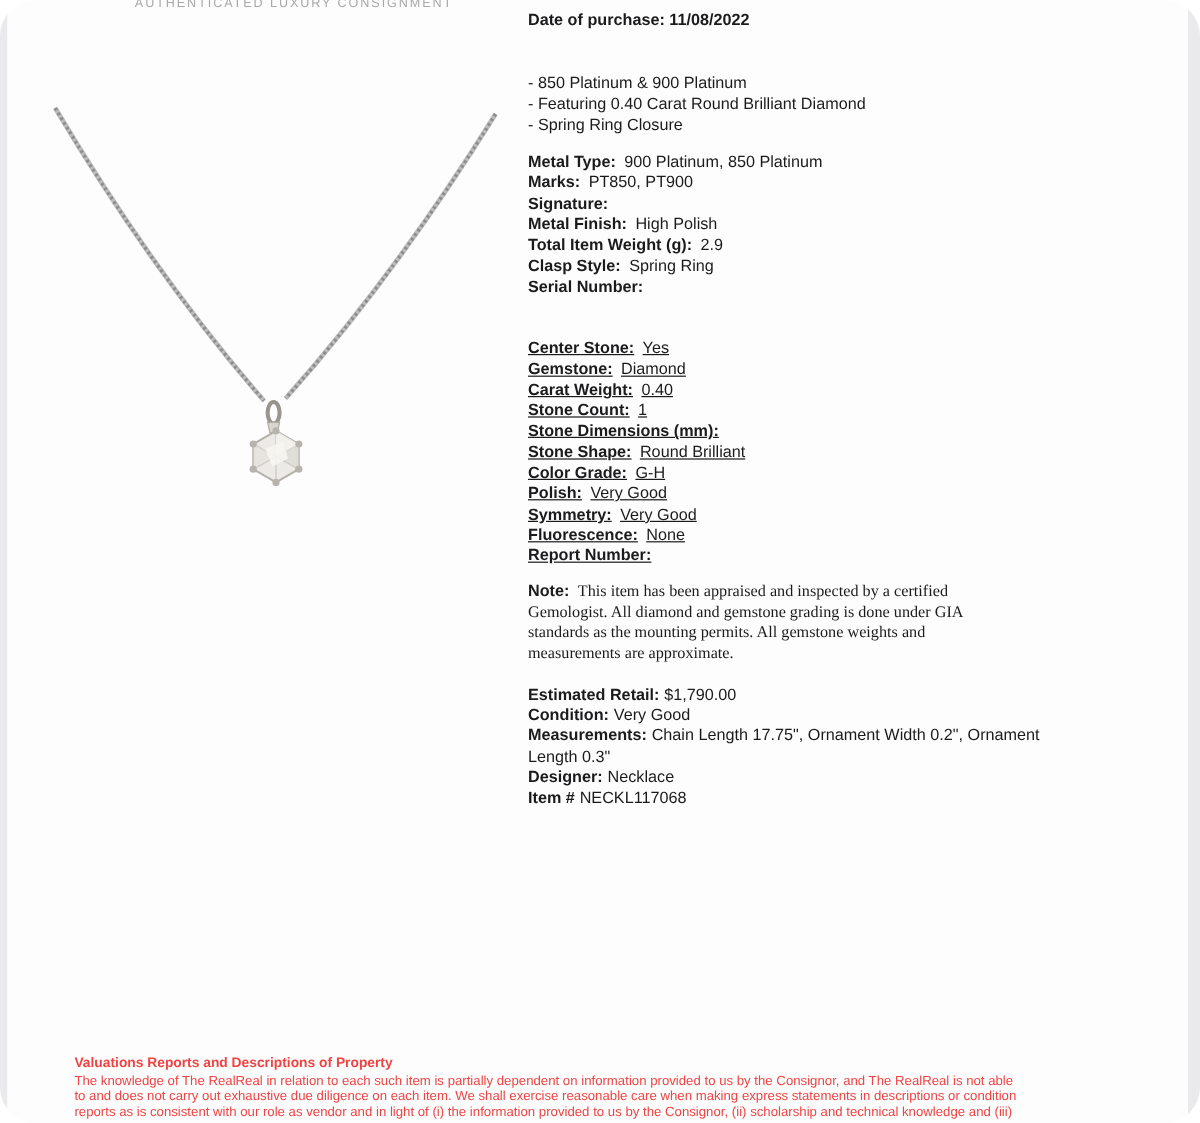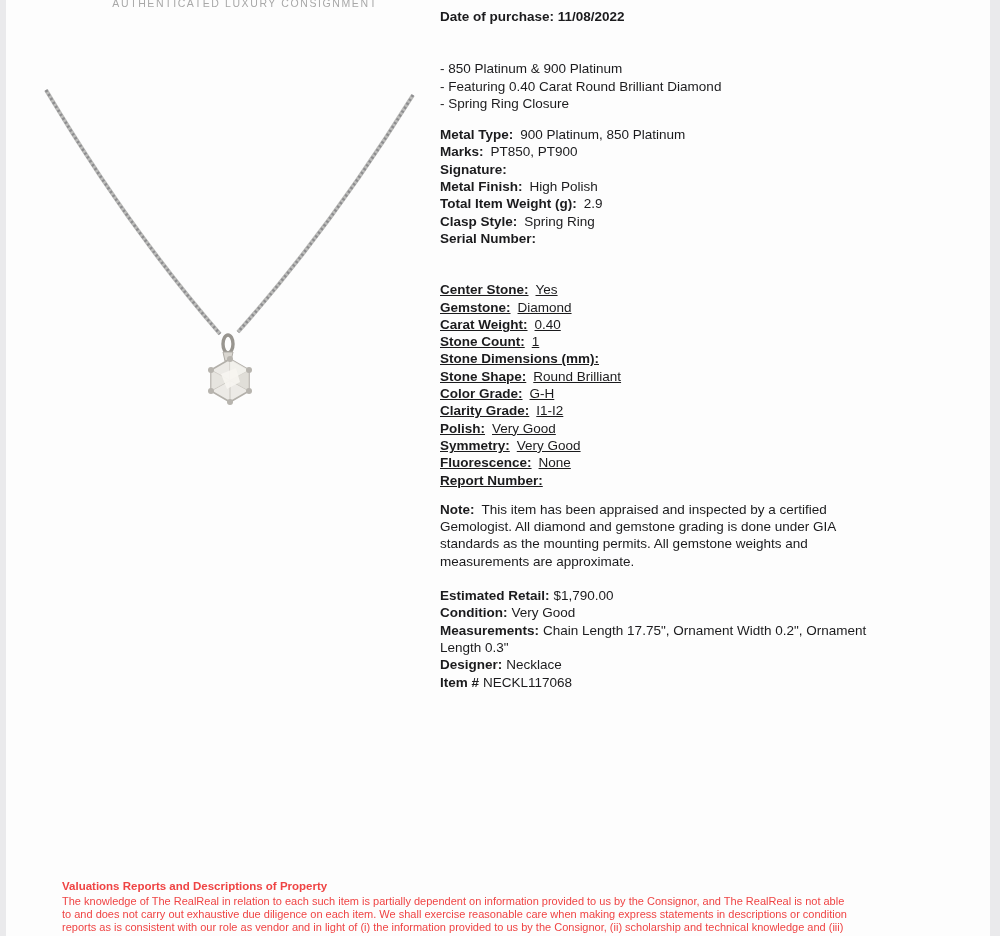--- a/index.html
+++ b/index.html
@@ -1,18 +1,18 @@
 <!DOCTYPE html>
 <html><head>
 <meta charset="utf-8">
 <style>
   html,body{margin:0;padding:0;background:#fff;}
   .canvas{
     position:relative;width:1000px;height:936px;background:#fdfdfd;
-    overflow:hidden;font-family:"Liberation Sans",sans-serif;color:#1b1b1d;
+    overflow:hidden;font-family:"Liberation Sans",sans-serif;color:#1b1b1d;border-radius:30px;
   }
   .edge{position:absolute;top:0;height:936px;background:#eaeaec;}
   .edge-left{left:0;width:6px;}
   .edge-right{left:990px;width:10px;}
 
   .tagline{
     position:absolute;top:-3px;left:100px;width:290px;text-align:center;
     font-size:10.5px;letter-spacing:1.6px;color:#a8a8a8;font-weight:500;
     white-space:nowrap;
   }
@@ -26,21 +26,21 @@
   .date-line{font-weight:700;}
   .bullets{margin-top:35px;}
   .sec{margin-top:0;}
   .sec-metal{margin-top:14px;}
   .sec-stone{margin-top:34px;text-decoration:underline;}
   .sec-note{margin-top:12px;}
   .sec-summary{margin-top:17px;}
   .lbl{font-weight:700;margin-right:7px;}
   .row--tight .lbl{margin-right:4px;}
   .val{white-space:pre-line;text-align:right;}
-  .note .val{white-space:pre-line;}
+  .note .val{white-space:pre-line;font-family:Liberation Serif, serif;}
 
   .footer{position:absolute;left:62px;top:880px;width:912px;color:#ef4444;}
   .footer-title{font-size:11.5px;font-weight:700;line-height:13px;}
   .footer-body{font-size:11px;line-height:13.2px;white-space:pre-line;margin-top:2px;}
 </style>
 </head>
 <body>
 
 <div class="canvas">
 
@@ -104,21 +104,20 @@
     </div>
 
     <div class="sec sec-stone">
       <div class="row"><span class="lbl">Center Stone:</span><span class="val">Yes</span></div>
       <div class="row"><span class="lbl">Gemstone:</span><span class="val">Diamond</span></div>
       <div class="row"><span class="lbl">Carat Weight:</span><span class="val">0.40</span></div>
       <div class="row"><span class="lbl">Stone Count:</span><span class="val">1</span></div>
       <div class="row"><span class="lbl">Stone Dimensions (mm):</span><span class="val"></span></div>
       <div class="row"><span class="lbl">Stone Shape:</span><span class="val">Round Brilliant</span></div>
       <div class="row"><span class="lbl">Color Grade:</span><span class="val">G-H</span></div>
-      <div class="row"><span class="lbl">Clarity Grade:</span><span class="val">I1-I2</span></div>
       <div class="row"><span class="lbl">Polish:</span><span class="val">Very Good</span></div>
       <div class="row"><span class="lbl">Symmetry:</span><span class="val">Very Good</span></div>
       <div class="row"><span class="lbl">Fluorescence:</span><span class="val">None</span></div>
       <div class="row"><span class="lbl">Report Number:</span><span class="val"></span></div>
     </div>
 
     <div class="sec sec-note note">
       <span class="lbl">Note:</span><span class="val">This item has been appraised and inspected by a certified
 Gemologist. All diamond and gemstone grading is done under GIA
 standards as the mounting permits. All gemstone weights and

